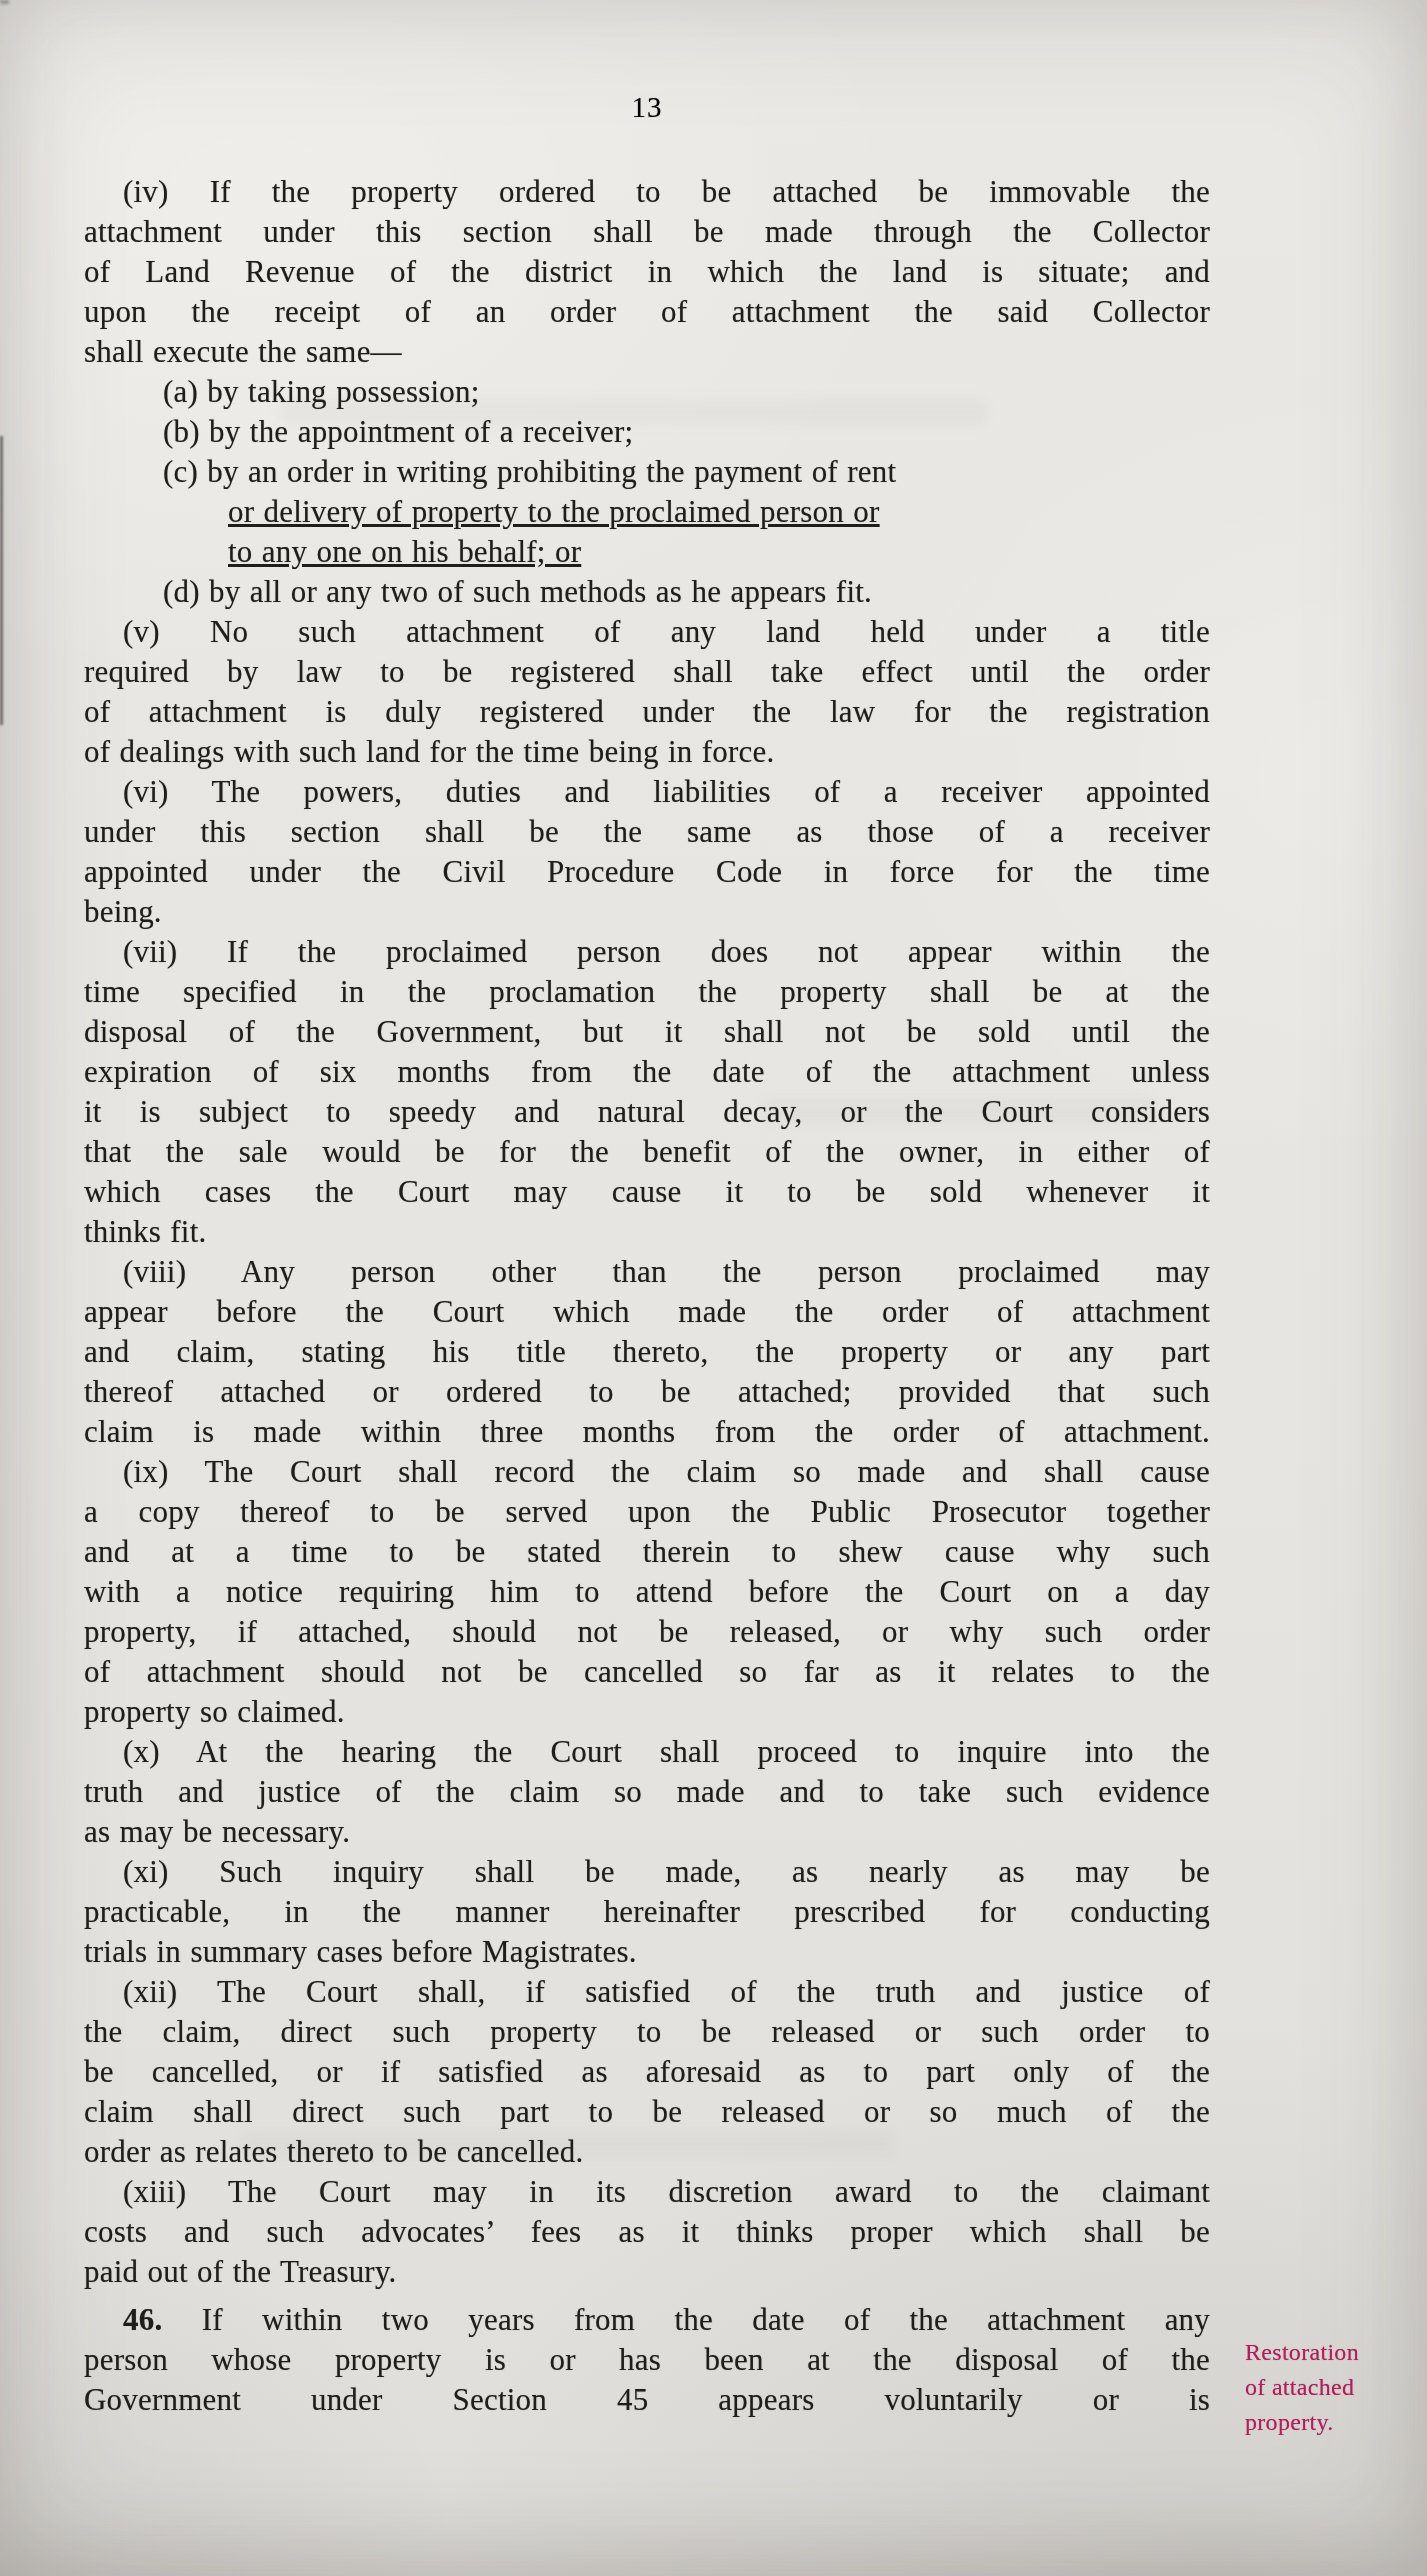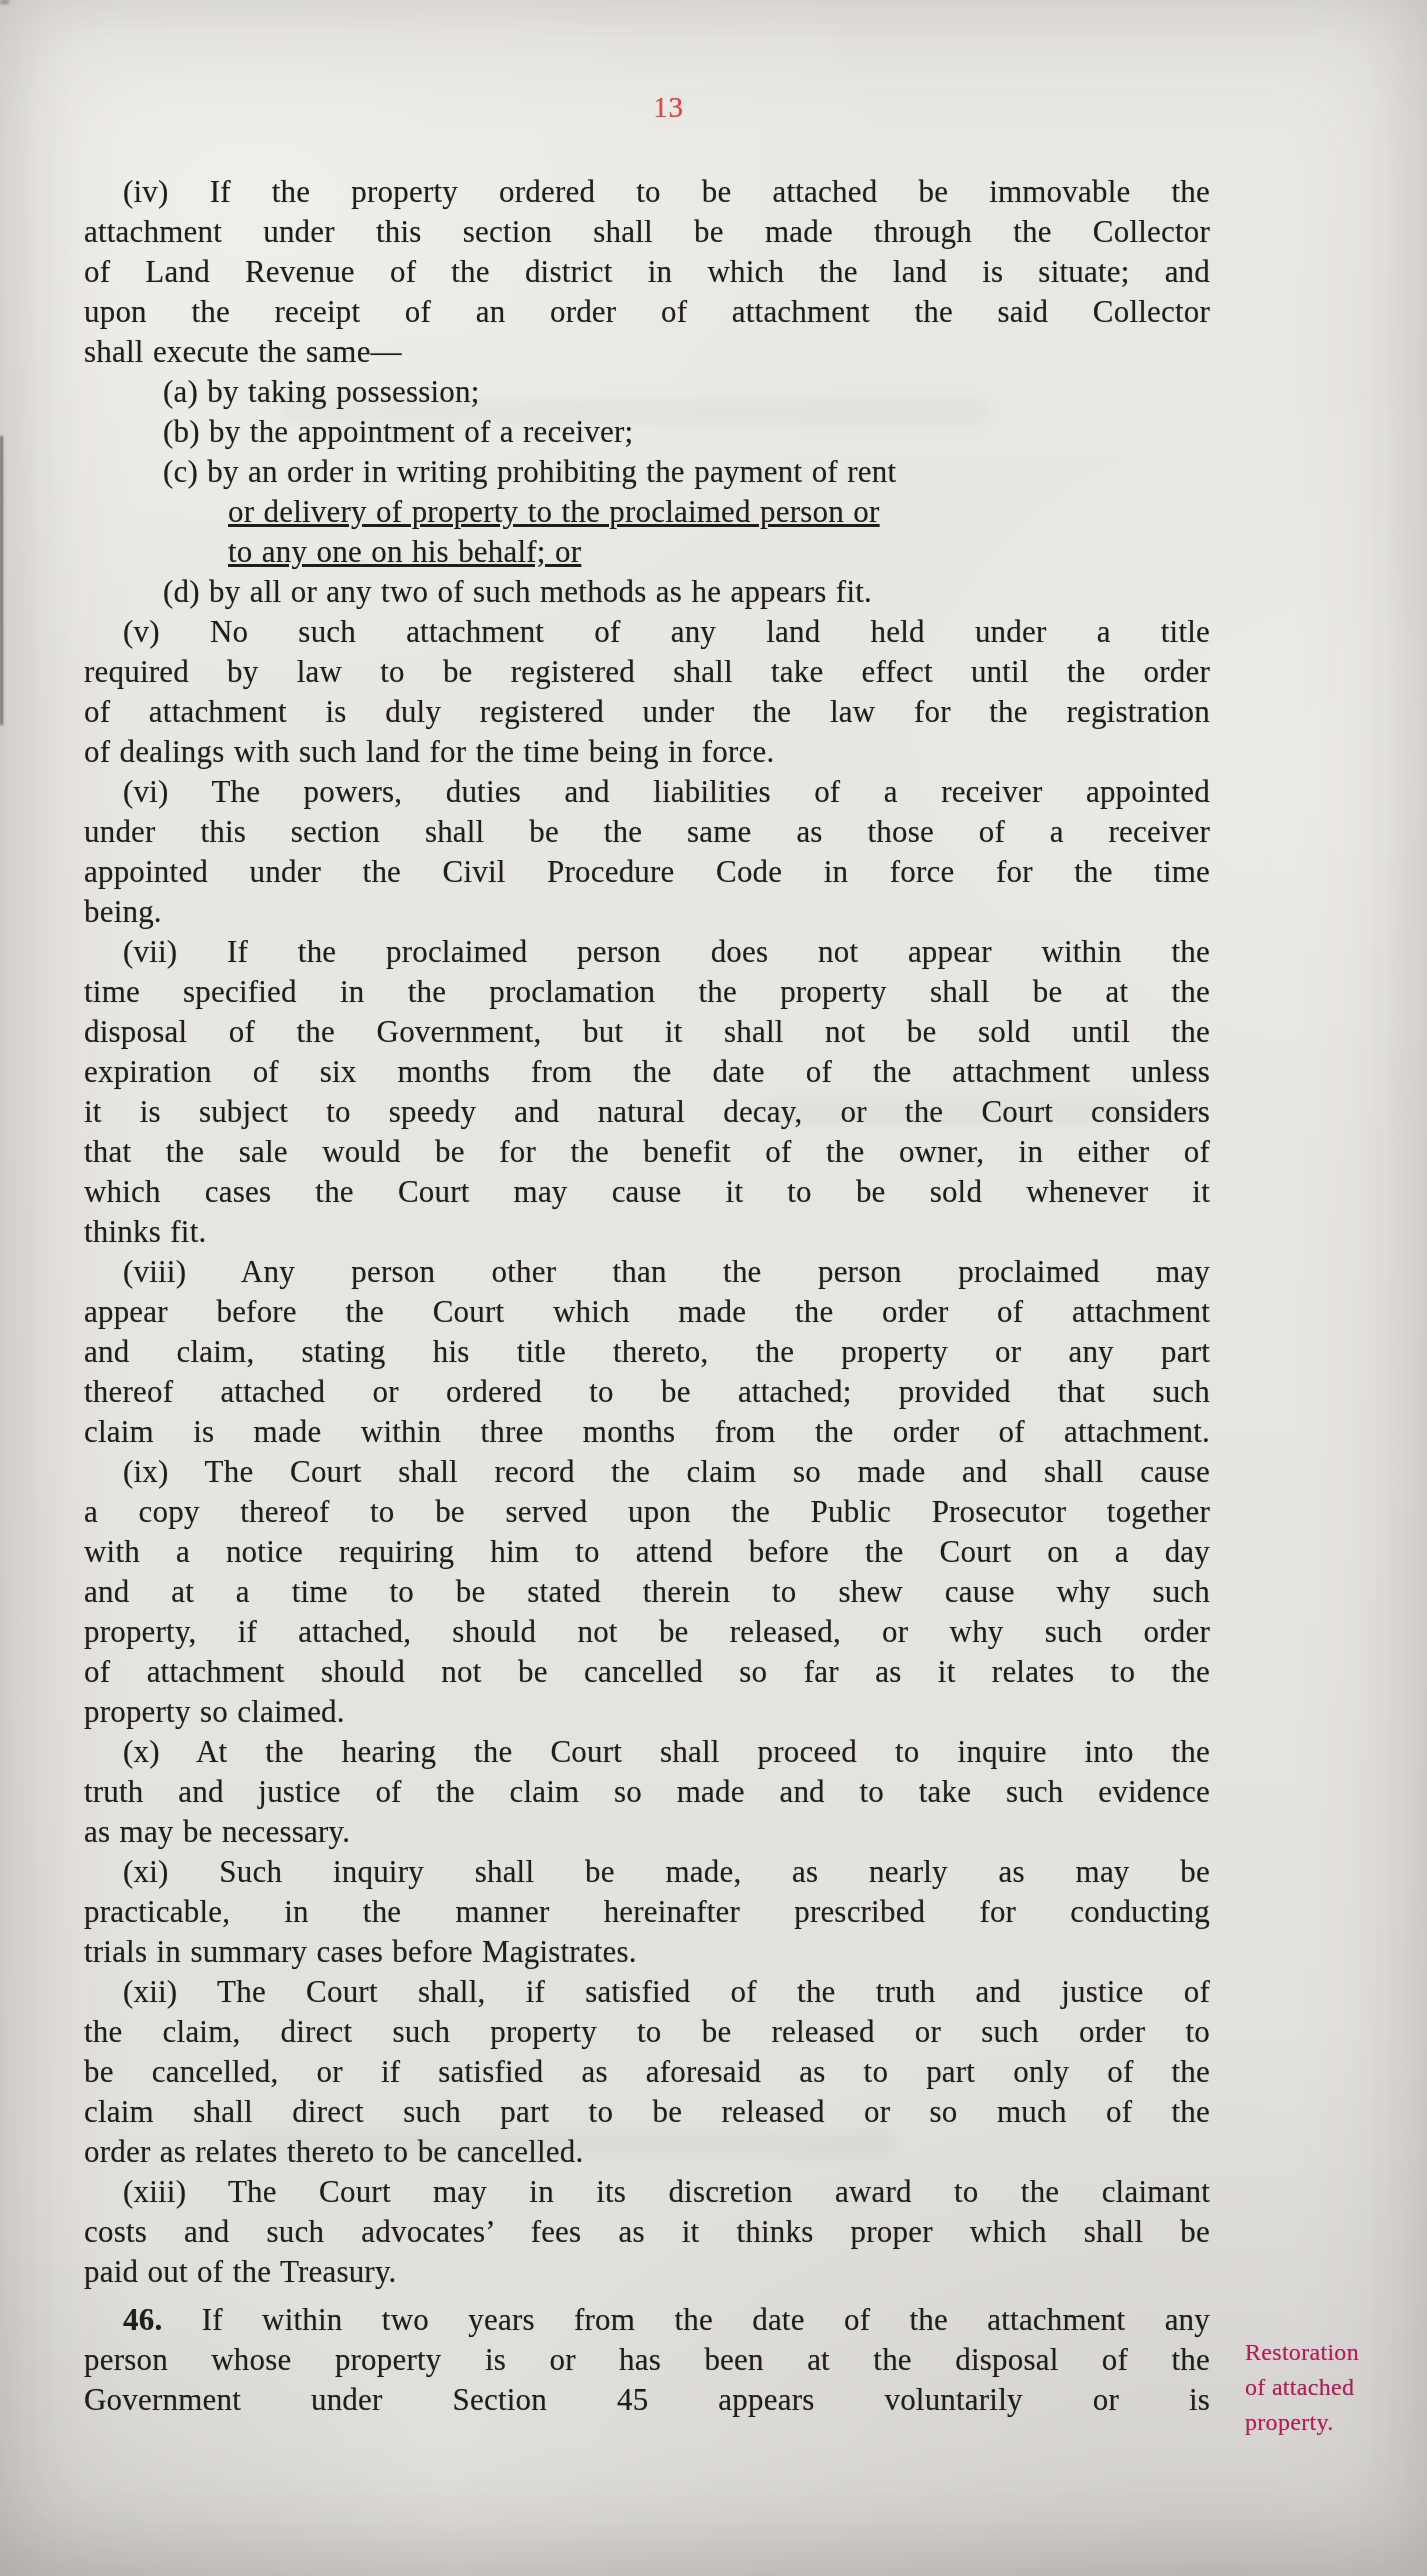--- a/index.html
+++ b/index.html
@@ -9,23 +9,23 @@
       radial-gradient(1117px 838px at 18% 8%, rgba(255,255,255,0.28), rgba(255,255,255,0) 60%),
       radial-gradient(931px 745px at 95% 30%, rgba(255,255,255,0.18), rgba(255,255,255,0) 55%),
       radial-gradient(1303px 931px at 85% 100%, rgba(90,85,78,0.10), rgba(90,85,78,0) 60%),
       radial-gradient(838px 652px at 0% 100%, rgba(80,76,70,0.10), rgba(80,76,70,0) 55%),
       linear-gradient(180deg, #eae8e4 0%, #e7e5e1 55%, #e0deda 100%);
     font-family:"Liberation Serif","DejaVu Serif",serif;
     color:#1f1d1b;
   }
   .page{position:absolute;inset:0;}
   .pagenum{
-    position:absolute;left:610px;top:89px;width:74px;text-align:right;
+    position:absolute;left:610px;top:89px;width:74px;text-align:center;
     font-size:29px;line-height:37px;letter-spacing:0.9px;
-    color:#ef4444;text-shadow:0 0 0.9px rgba(30,28,26,0.5);
+    color:#000000;text-shadow:0 0 0.9px rgba(30,28,26,0.5);
   }
   .body-block{
     position:absolute;left:84px;top:172px;width:1126px;
     font-size:31px;letter-spacing:0.2px;word-spacing:1.4px;
     color:#201e1c;text-shadow:0 0 0.9px rgba(32,30,28,0.45);
   }
   .line{height:40px;line-height:40px;white-space:nowrap;}
   .line.just{white-space:normal;text-align:justify;text-align-last:justify;}
   .line.para{padding-left:39px;}
   .line.list{padding-left:79px;}
@@ -91,22 +91,22 @@
       <div class="line body just">that the sale would be for the benefit of the owner, in either of</div>
       <div class="line body just">which cases the Court may cause it to be sold whenever it</div>
       <div class="line body">thinks fit.</div>
       <div class="line para just">(viii) Any person other than the person proclaimed may</div>
       <div class="line body just">appear before the Court which made the order of attachment</div>
       <div class="line body just">and claim, stating his title thereto, the property or any part</div>
       <div class="line body just">thereof attached or ordered to be attached; provided that such</div>
       <div class="line body just">claim is made within three months from the order of attachment.</div>
       <div class="line para just">(ix) The Court shall record the claim so made and shall cause</div>
       <div class="line body just">a copy thereof to be served upon the Public Prosecutor together</div>
+      <div class="line body just">and at a time to be stated therein to shew cause why such</div>
       <div class="line body just">with a notice requiring him to attend before the Court on a day</div>
-      <div class="line body just">and at a time to be stated therein to shew cause why such</div>
       <div class="line body just">property, if attached, should not be released, or why such order</div>
       <div class="line body just">of attachment should not be cancelled so far as it relates to the</div>
       <div class="line body">property so claimed.</div>
       <div class="line para just">(x) At the hearing the Court shall proceed to inquire into the</div>
       <div class="line body just">truth and justice of the claim so made and to take such evidence</div>
       <div class="line body">as may be necessary.</div>
       <div class="line para just">(xi) Such inquiry shall be made, as nearly as may be</div>
       <div class="line body just">practicable, in the manner hereinafter prescribed for conducting</div>
       <div class="line body">trials in summary cases before Magistrates.</div>
       <div class="line para just">(xii) The Court shall, if satisfied of the truth and justice of</div>

